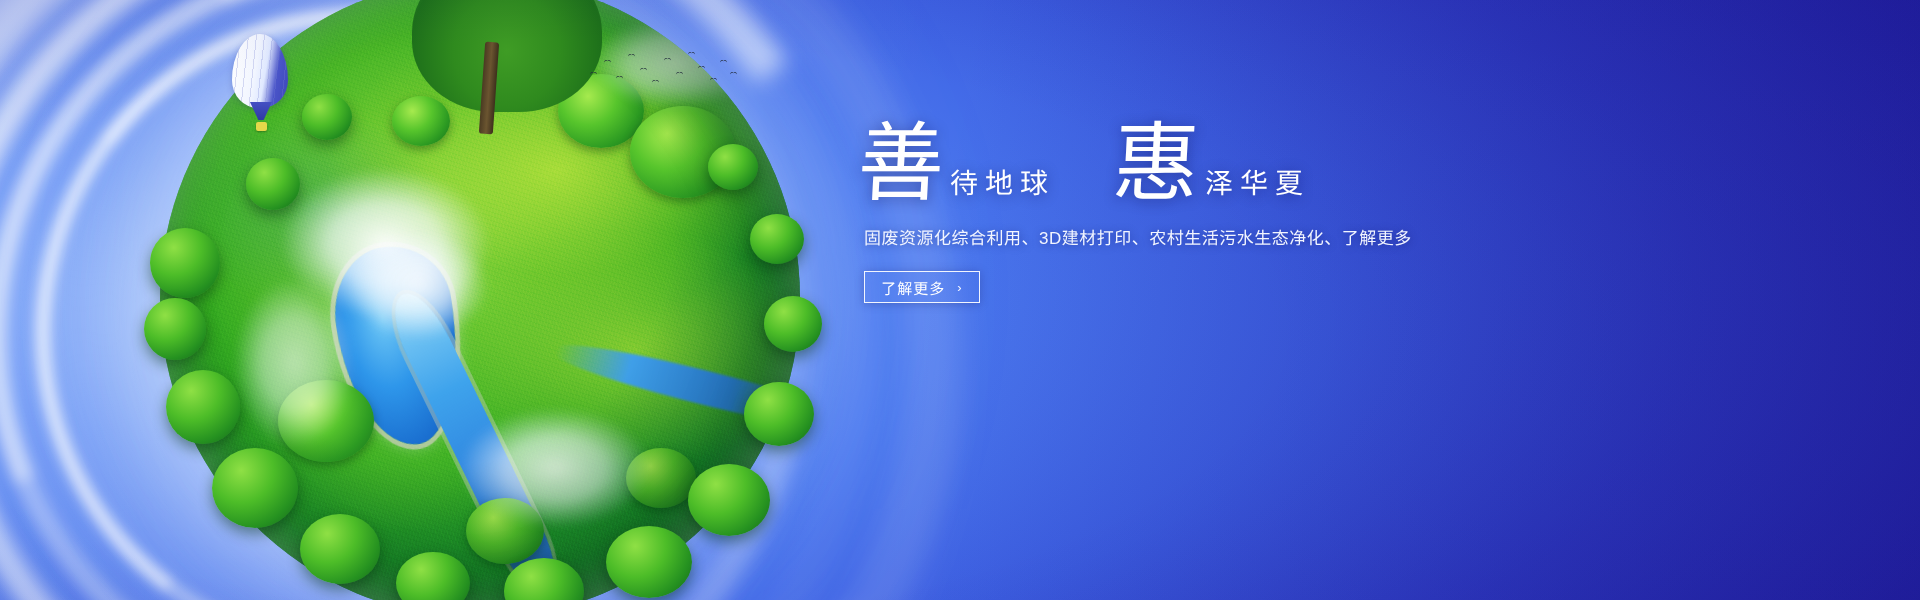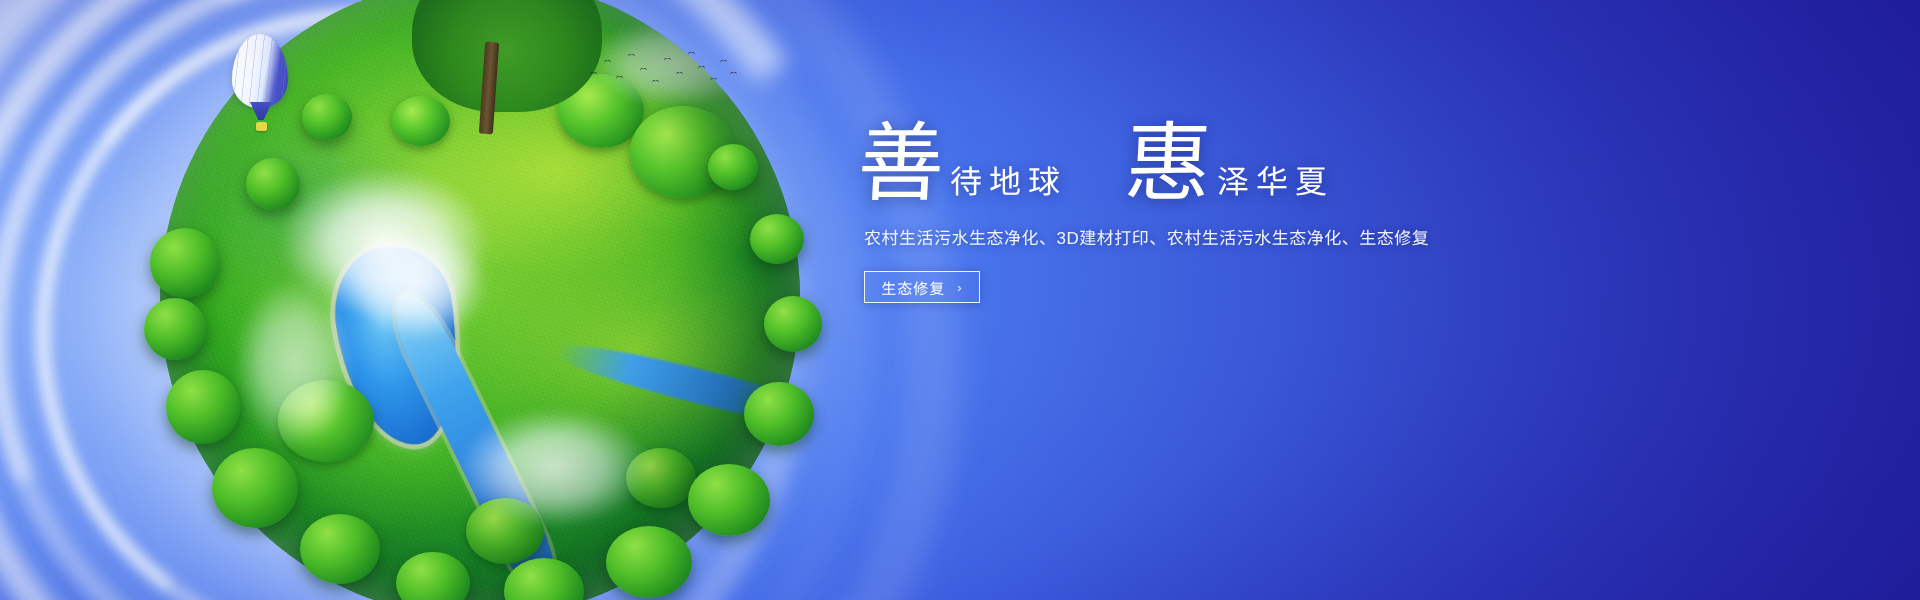--- a/index.html
+++ b/index.html
@@ -205,21 +205,21 @@
   .hl-big{
     font-family:"DejaVu Serif","Liberation Serif",serif;
     font-size:86px;line-height:1;font-weight:400;
     letter-spacing:0;
     transform:skewX(-3deg);
     display:inline-block;
     margin-right:6px;
   }
   .hl-small{
     font-family:"DejaVu Serif","Liberation Serif",serif;
-    font-size:32px;line-height:1;font-weight:400;
+    font-size:28px;line-height:1;font-weight:400;
     letter-spacing:7px;
     display:inline-block;
     padding-bottom:4px;
   }
   .subtitle{
     margin:16px 0 0 6px;
     font-size:26px;letter-spacing:9px;font-weight:400;
     color:#ffffff;
     text-shadow:0 1px 10px rgba(10,10,80,0.40);
     white-space:nowrap;
@@ -342,21 +342,21 @@
         <span class="hl-small">待地球</span>
       </span>
       <span class="hl-gap"></span>
       <span class="hl-group">
         <span class="hl-big">惠</span>
         <span class="hl-small">泽华夏</span>
       </span>
     </div>
 
 
-    <div class="desc">农村生活污水生态净化、3D建材打印、农村生活污水生态净化、生态修复</div>
+    <div class="desc">固废资源化综合利用、3D建材打印、农村生活污水生态净化、了解更多</div>
 
     <button class="cta">
-      <span>生态修复</span>
+      <span>了解更多</span>
       <span class="chev">›</span>
     </button>
 
   </div>
 </div>
 
 </body></html>

